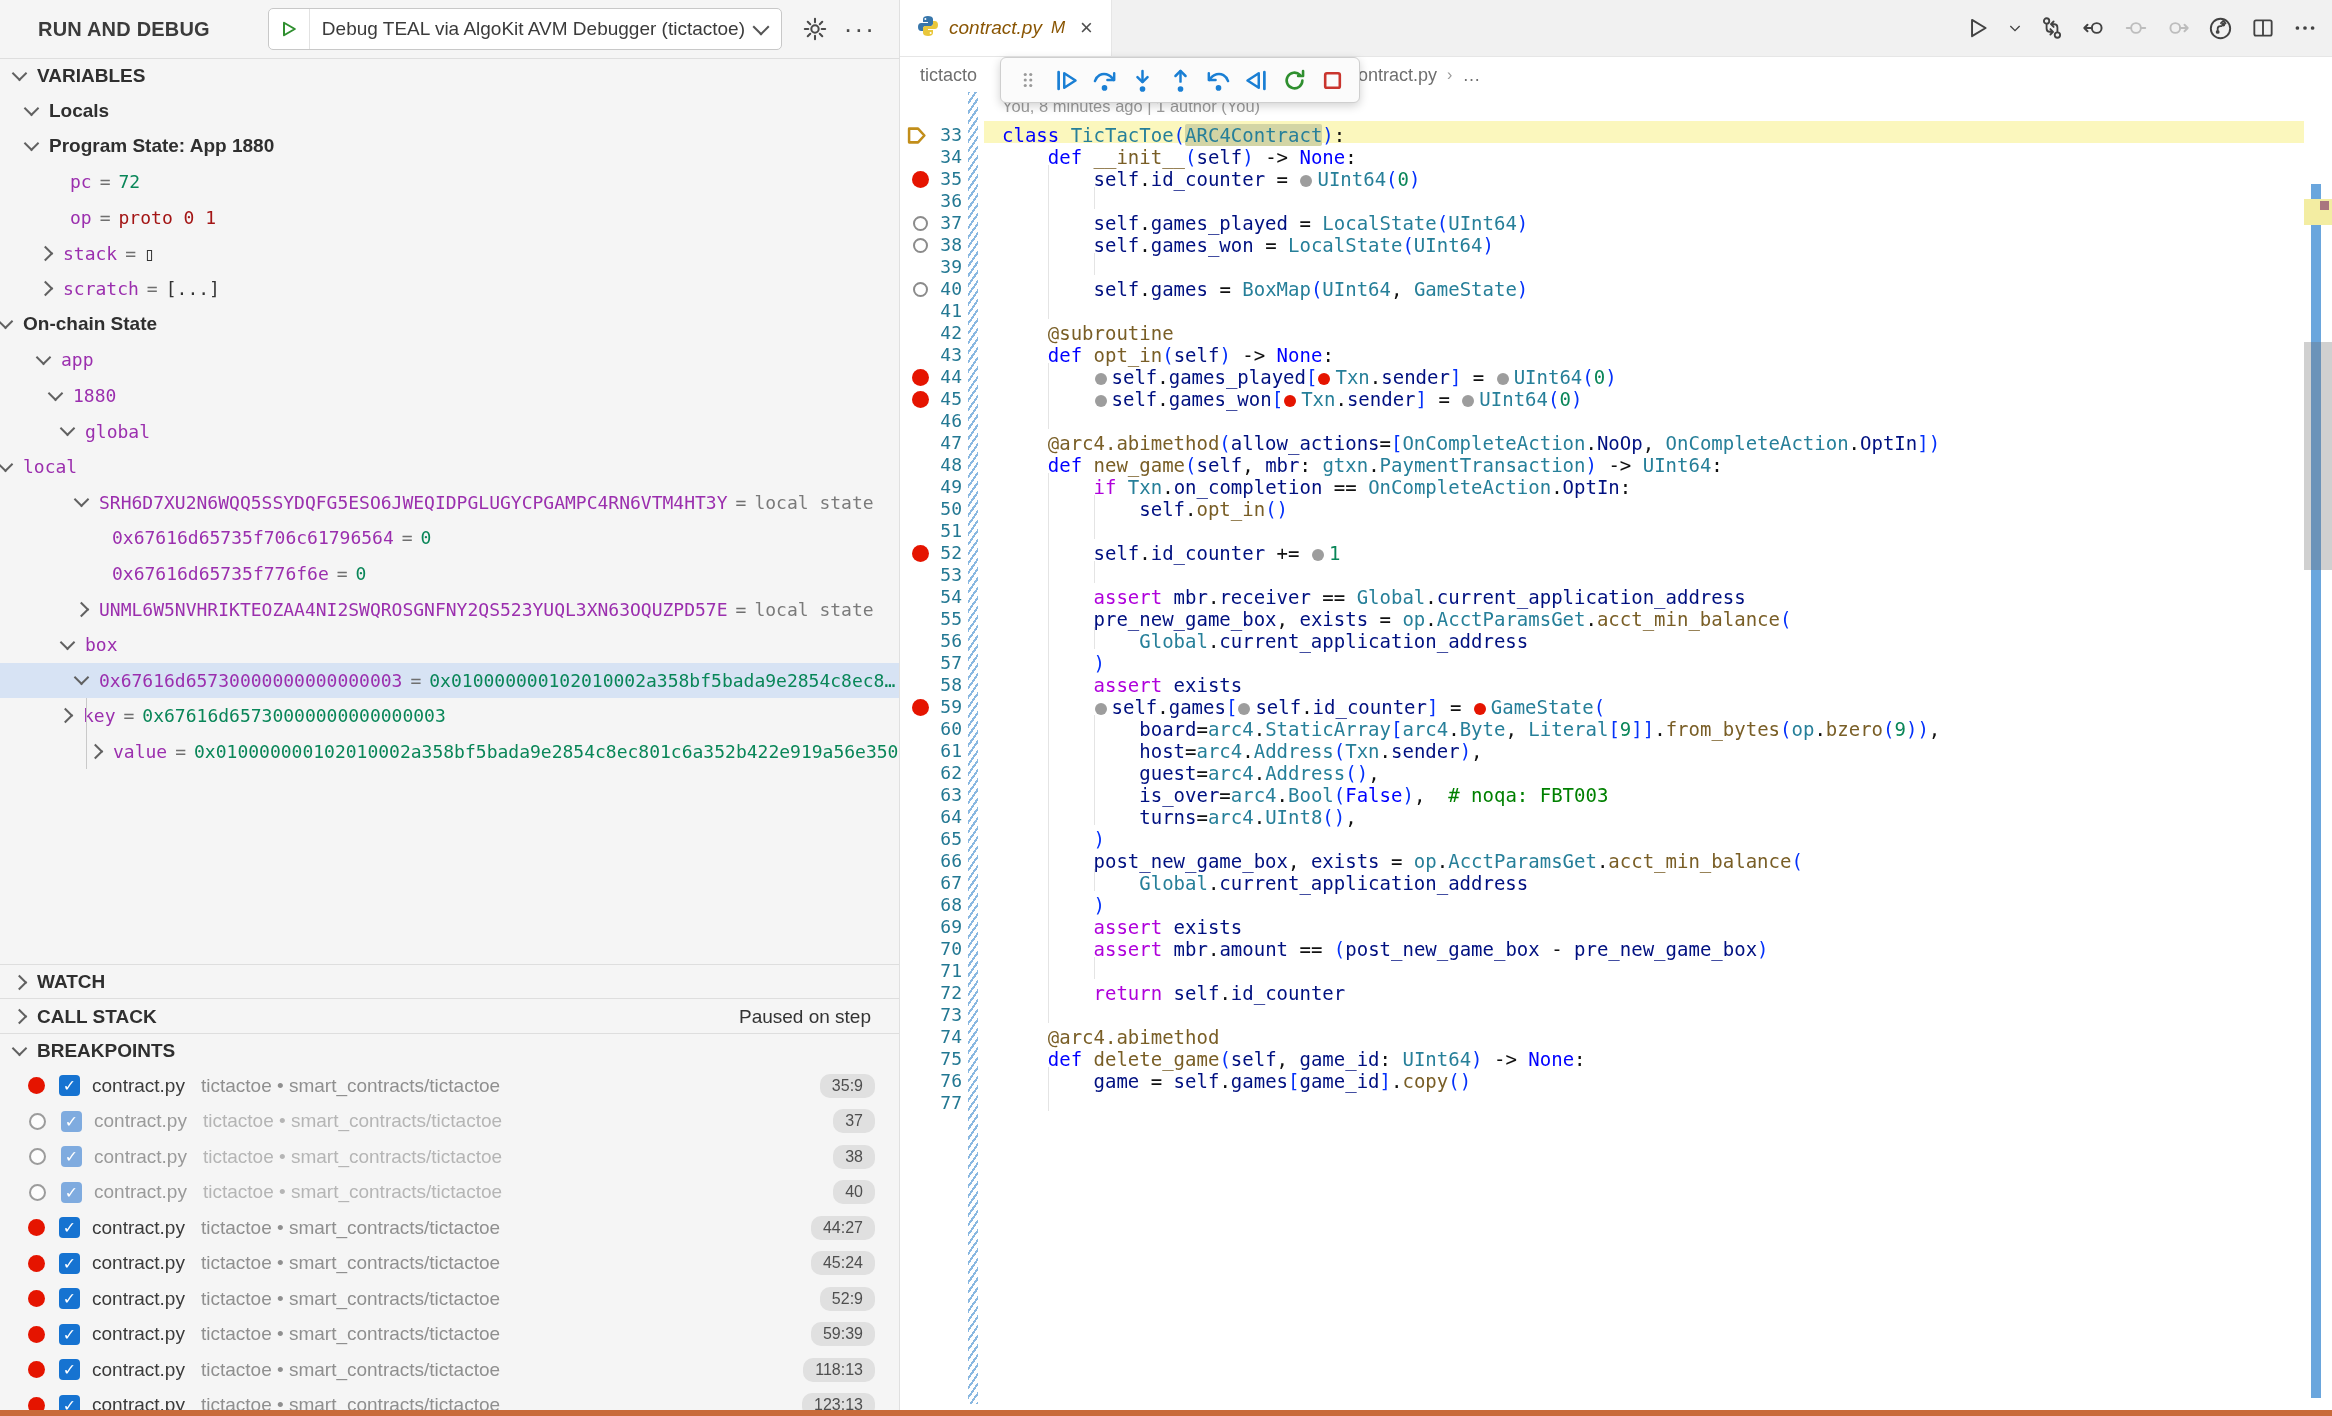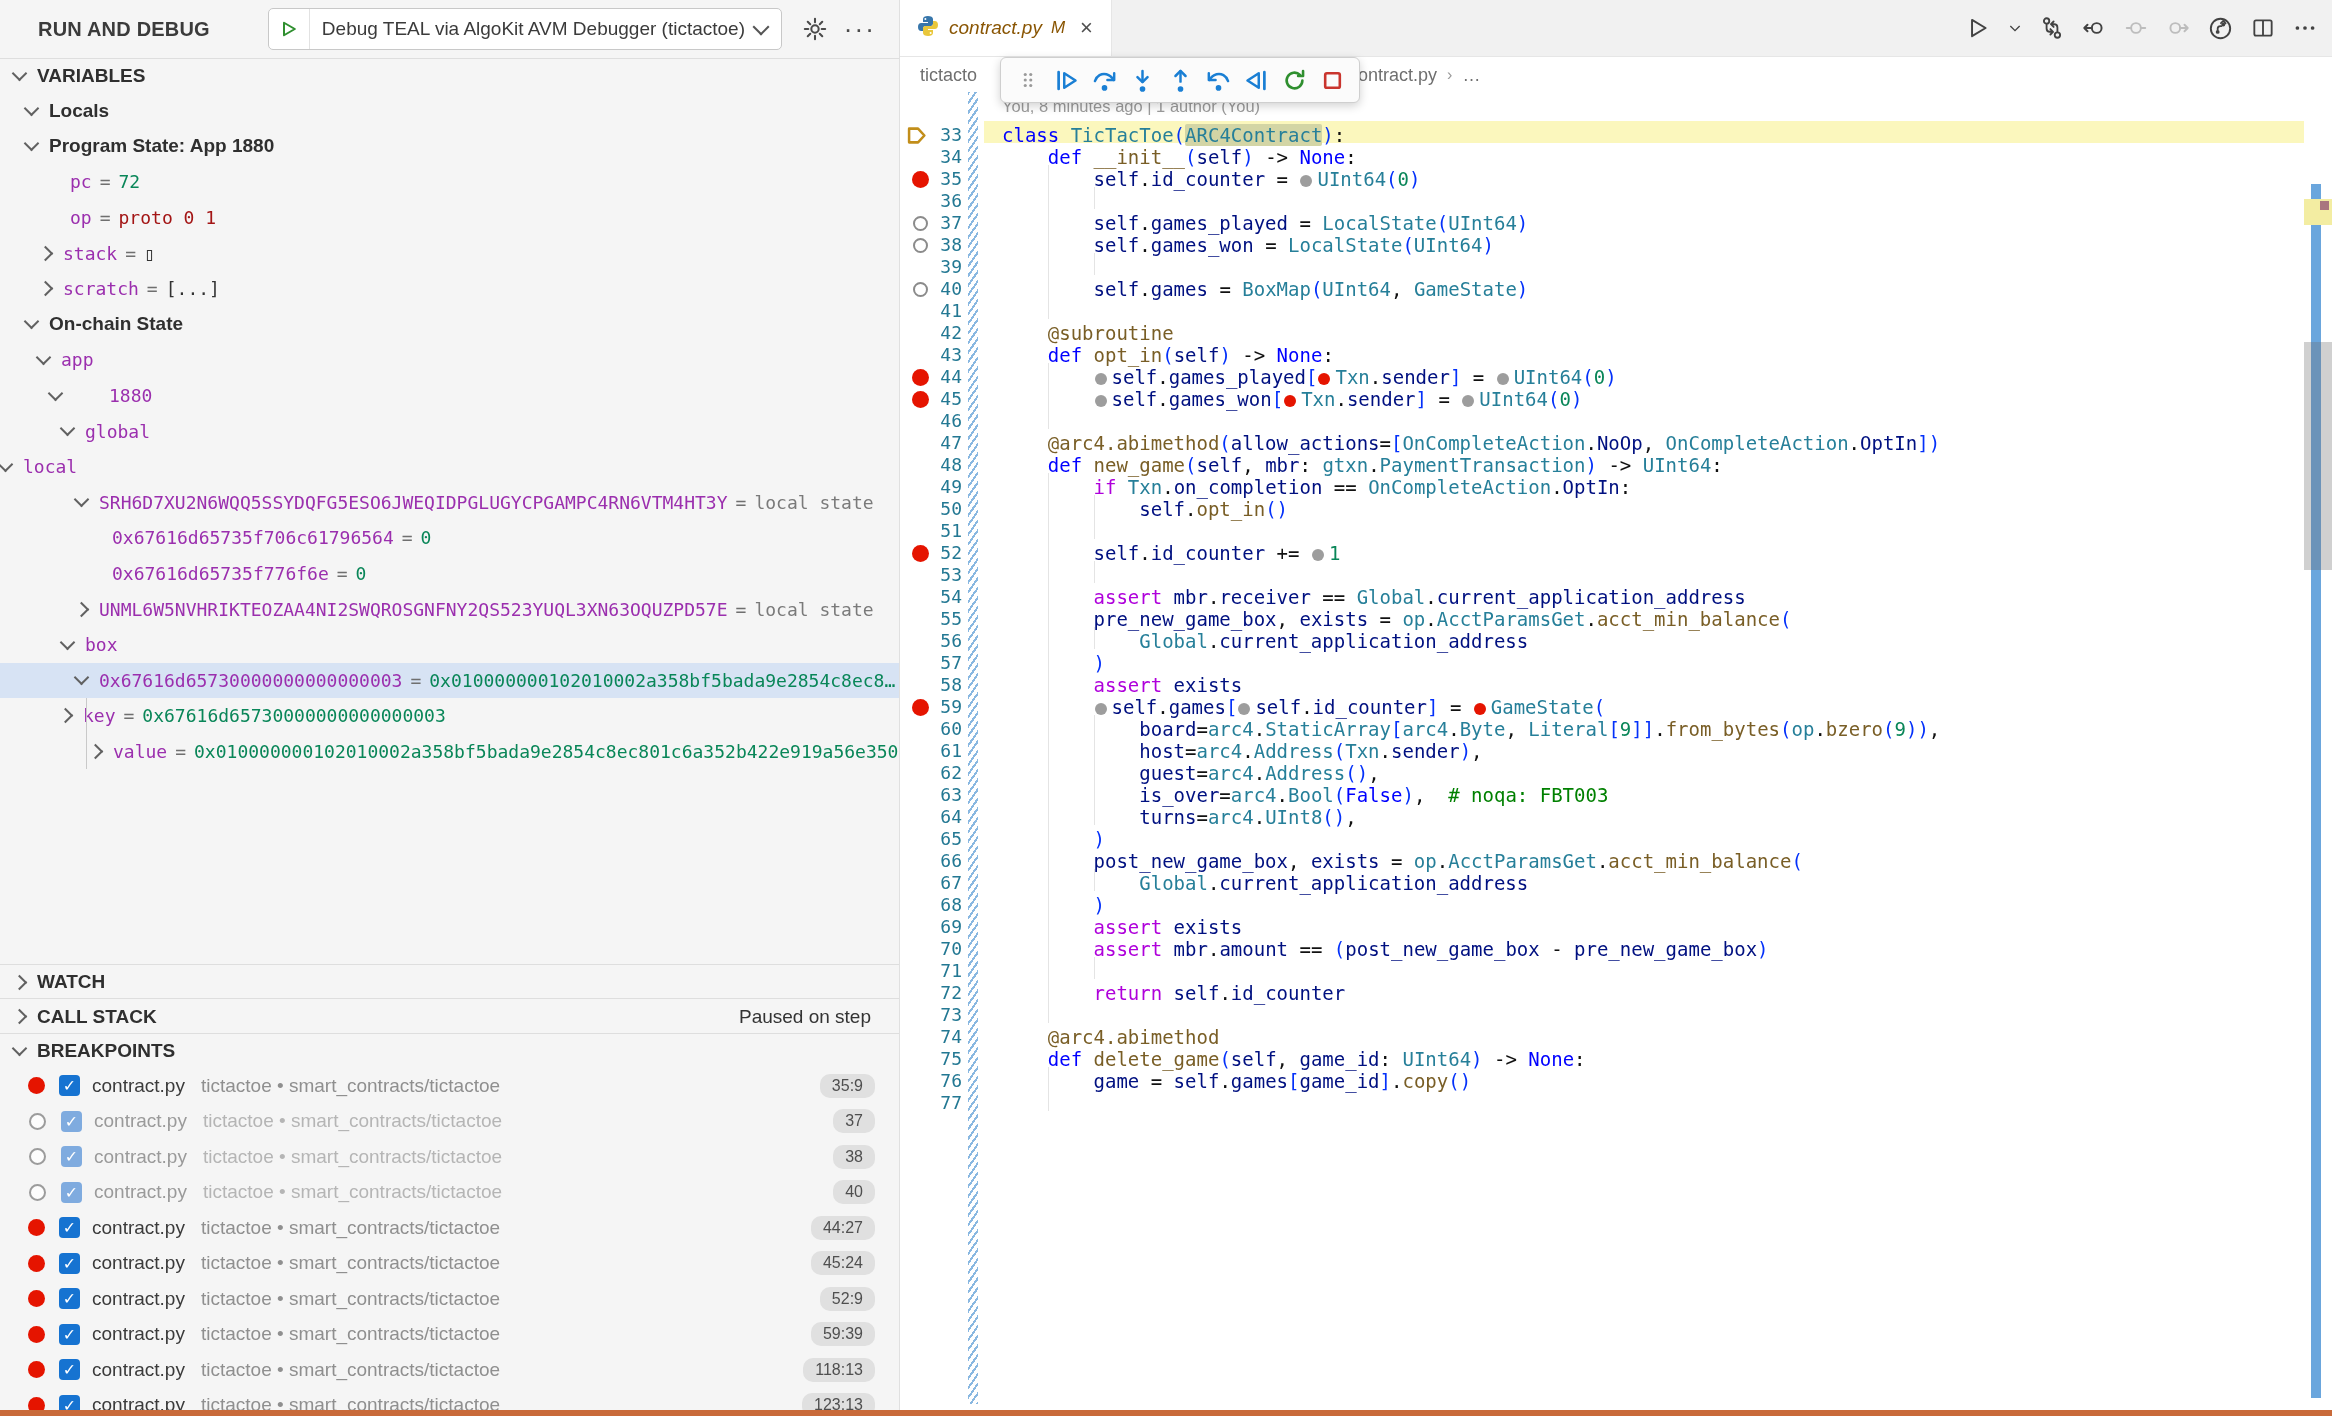--- a/index.html
+++ b/index.html
@@ -141,29 +141,29 @@
           <span class="vn">stack</span>
           <span class="veq">=</span>
           <span class="vv-d">▯</span>
         </div>
         <div class="trow" style="padding-left: 40px; text-align: right;">
           <span class="chevron r"></span>
           <span class="vn">scratch</span>
           <span class="veq">=</span>
           <span class="vv-d">[...]</span>
         </div>
-        <div class="trow group" style="padding-left: 26px;">
+        <div class="trow group" style="">
           <span class="chevron"></span>
           <span>On-chain State</span>
         </div>
         <div class="trow" style="padding-left: 38px;">
           <span class="chevron"></span>
           <span class="vn">app</span>
         </div>
-        <div class="trow" style="padding-left: 50px; gap: 36px;">
+        <div class="trow" style="padding-left: 50px;">
           <span class="chevron"></span>
           <span class="vn">1880</span>
         </div>
         <div class="trow" style="padding-left: 62px;">
           <span class="chevron"></span>
           <span class="vn">global</span>
         </div>
         <div class="trow" style="">
           <span class="chevron"></span>
           <span class="vn">local</span>

